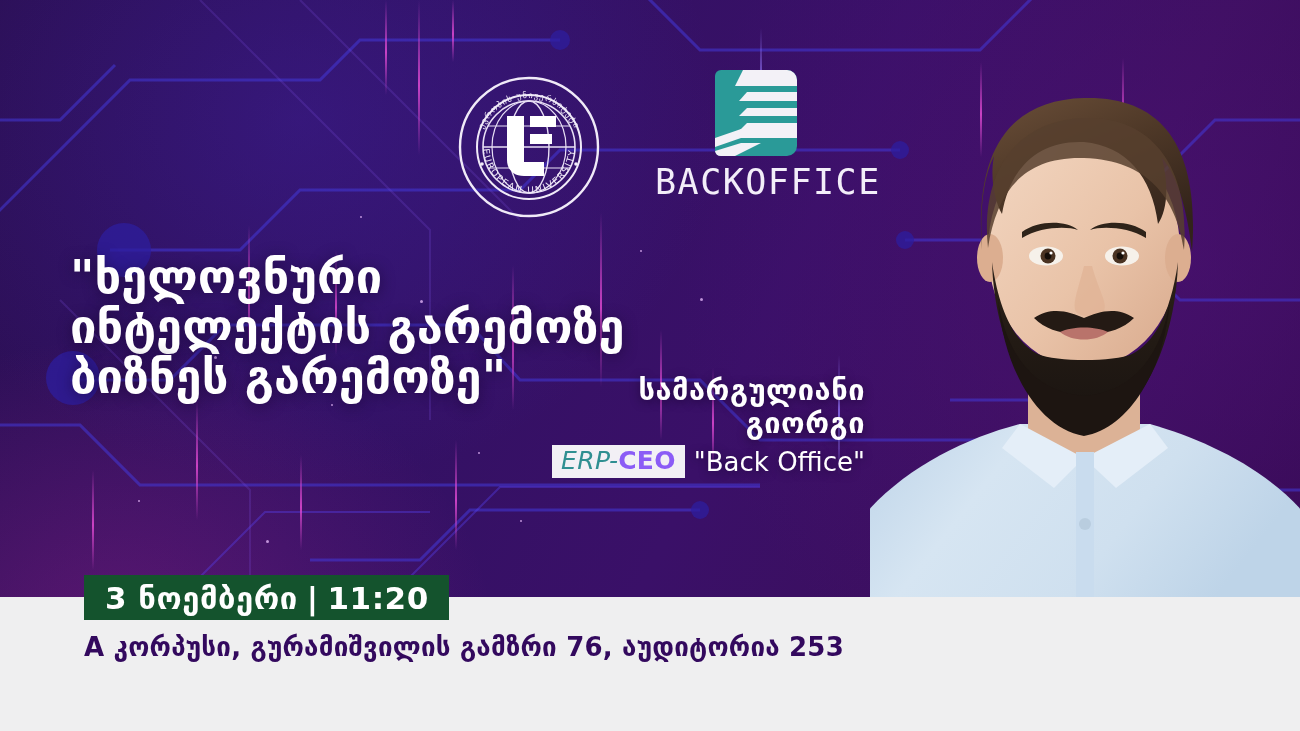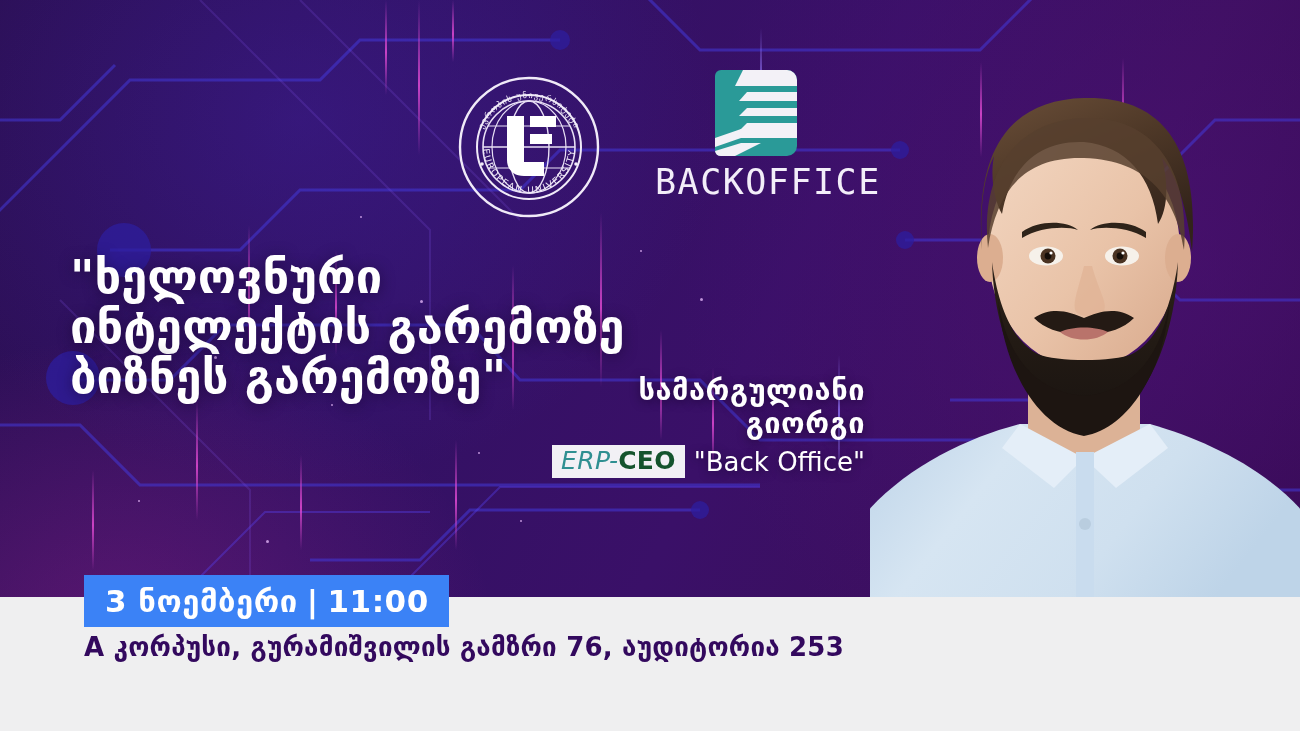--- a/index.html
+++ b/index.html
@@ -94,39 +94,39 @@
   }
   .badge {
     background:#f2f0f5;
     padding:2px 9px 3px 9px;
     font-size:25px;
     line-height:28px;
     letter-spacing:0.3px;
     display:inline-block;
   }
   .badge .erp { color:#2f8f91; font-weight:normal;font-style:italic; }
-  .badge .ceo { color:#14532d; font-weight:bold; }
+  .badge .ceo { color:#8b5cf6; font-weight:bold; }
   .sp-company {
     color:#ffffff; font-size:26px; line-height:28px; font-weight:normal;
     text-shadow:0 2px 8px rgba(20,0,40,0.5);
   }
 
   
   .portrait {
     position:absolute; right:0; top:0;
     width:430px; height:597px;
     overflow:hidden;
   }
   .portrait svg { display:block; width:430px; height:597px; }
 
   
   .date-banner {
     position:absolute; left:84px; top:575px;
-    height:52px;
-    background:#3b82f6;
+    height:45px;
+    background:#14532d;
     color:#ffffff;
     display:flex; align-items:center;
     padding:0 20px 0 21px;
     font-weight:bold;
     font-size:31px;
     letter-spacing:0.5px;
     z-index:5;
   }
   .date-sep { padding:0 9px; font-weight:bold; }
 
@@ -354,18 +354,18 @@
                  C250 332 228 336 214 332 C200 336 178 332 164 318 Z" fill="#241a14"></path>
 
         <path d="M190 332 C202 326 226 326 238 332 C226 342 202 342 190 332 Z" fill="#b9736b"></path>
       </svg>
     </div>
   </div>
 
   <div class="date-banner">
     <span>3 ნოემბერი</span>
     <span class="date-sep">|</span>
-    <span>11:00</span>
+    <span>11:20</span>
   </div>
 
   <div class="address">A კორპუსი, გურამიშვილის გამზრი 76, აუდიტორია 253</div>
 
 </div>
 
 </body></html>

